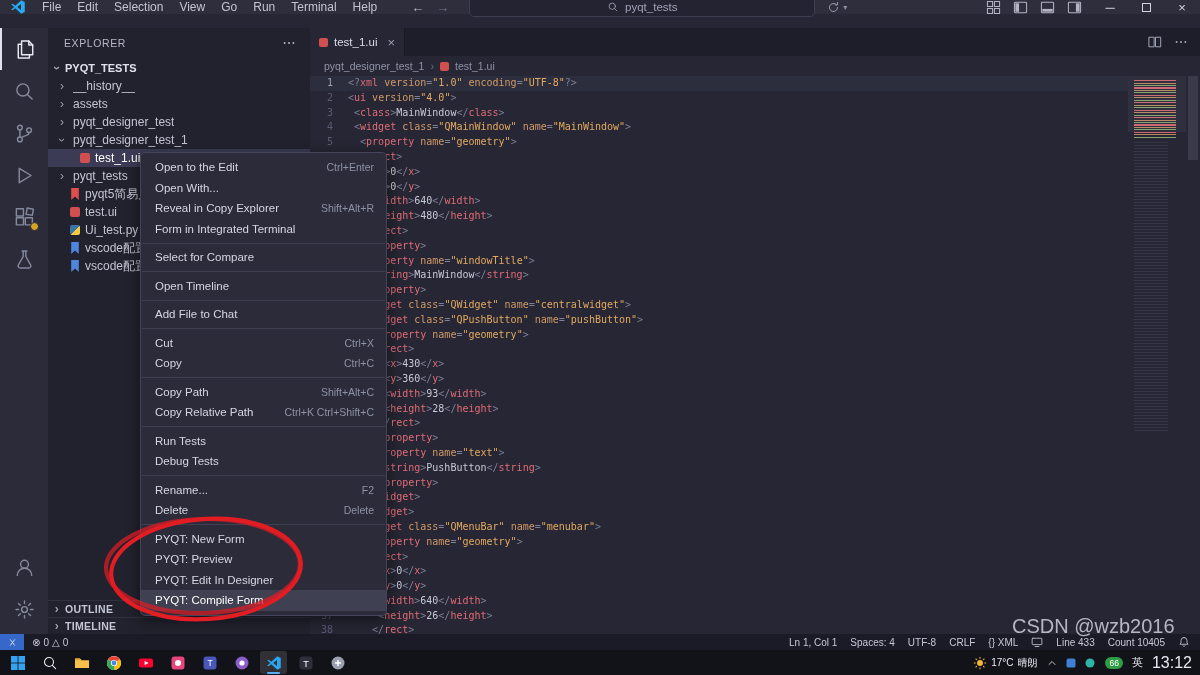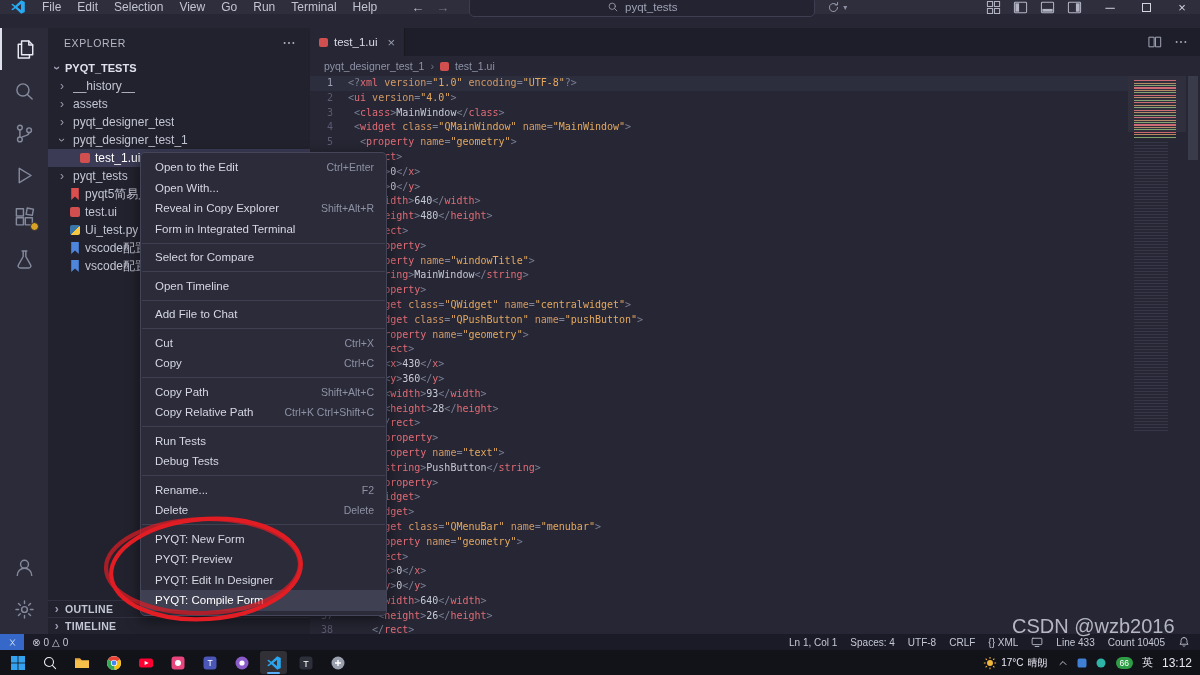--- a/index.html
+++ b/index.html
@@ -106,21 +106,21 @@
 .tapp .icon{width:16px;height:16px}
 .tapp.active{background:rgba(255,255,255,.13)}
 .tapp.active::after{content:"";position:absolute;bottom:0;left:7px;right:7px;height:2px;background:#58aef7;border-radius:1px}
 .tray{display:flex;align-items:center;gap:9px;padding-right:8px;font-size:10px}
 .weather{display:flex;align-items:center;gap:4px}
 .weather .icon{width:14px;height:14px}
 #tray-icons{display:flex;align-items:center;gap:7px}
 #tray-icons .icon{width:12px;height:12px;color:#dfe2ee}
 .badge76{background:#2f9d46;color:#fff;font-size:8.5px;padding:1px 4px;border-radius:7px}
 .ime{font-size:11px}
-.time{font-size:12px}
+.time{font-size:16px}
 
 
 .ctxmenu{position:absolute;left:140px;top:152px;width:247px;background:#2b2b3a;border:1px solid #45455a;border-radius:5px;box-shadow:0 4px 14px rgba(0,0,0,.5);padding:4px 0;z-index:50;font-size:11.5px}
 .mi{height:20.5px;display:flex;align-items:center;justify-content:space-between;padding:0 12px 0 14px;color:#d5d7e2;white-space:nowrap}
 .mi.hov{background:#3f4052;color:#fff}
 .sc{color:#8e92a4;font-size:10.5px;margin-left:20px}
 .msep{height:1px;background:#3f3f52;margin:3.5px 1px}
 
 .annot{position:absolute;left:0;top:0;z-index:60;pointer-events:none}
 .watermark{position:absolute;left:1012px;top:615px;z-index:70;font-size:20px;color:rgba(206,209,220,.85);white-space:nowrap}

